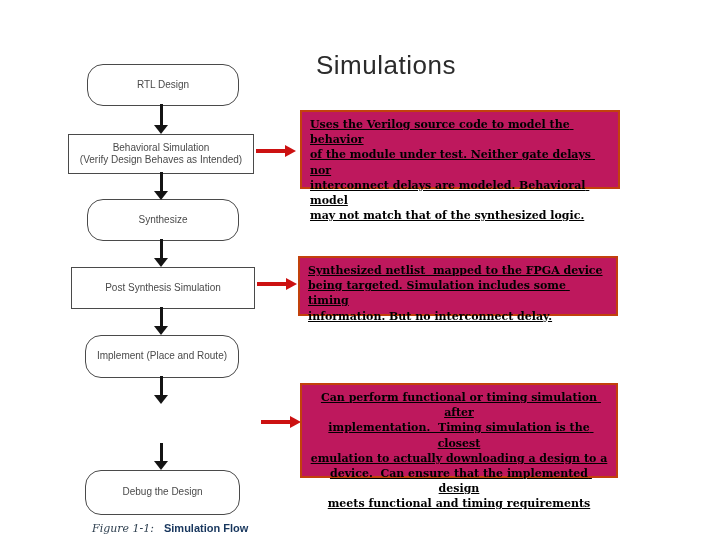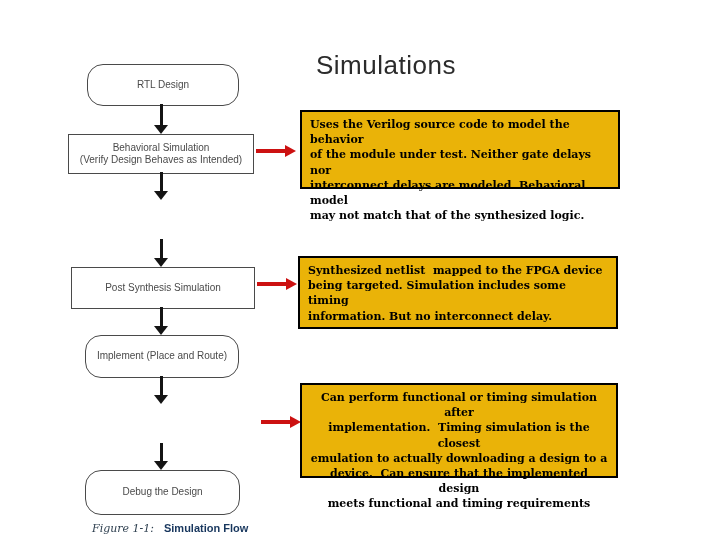--- a/index.html
+++ b/index.html
@@ -41,25 +41,25 @@
   .rarrow{position:absolute;width:40px;height:12px;}
   .rarrow .rstem{position:absolute;left:0;top:4px;width:29px;height:4px;background:#cc1111;}
   .rarrow .rhead{position:absolute;right:0;top:0;width:0;height:0;
     border-top:6px solid transparent;border-bottom:6px solid transparent;
     border-left:11px solid #cc1111;}
   .r0{left:256px;top:109px;}
   .r1{left:257px;top:242px;}
   .r2{left:261px;top:380px;}
 
   
-  .callout{position:absolute;border:2px solid #000000;background:#eab308;box-sizing:border-box;}
+  .callout{position:absolute;border:2px solid #c2410c;background:#be185d;box-sizing:border-box;text-decoration:underline;}
   .callout p{margin:0;padding:5px 8px;font-family:"DejaVu Serif","Liberation Serif",serif;
      font-weight:bold;font-size:11px;line-height:1.38;color:#000;white-space:pre-wrap;}
   .co0{left:300px;top:74px;width:320px;height:79px;}
-  .co1{left:298px;top:220px;width:320px;height:73px;}
+  .co1{left:298px;top:220px;width:320px;height:60px;}
   .co2{left:300px;top:347px;width:318px;height:95px;text-align:center;}
 
   
   .caption{position:absolute;left:92px;top:486px;font-size:11px;color:#17365d;white-space:nowrap;}
   .caption .cap-prefix{font-family:"DejaVu Serif","Liberation Serif",serif;font-style:italic;
      color:#2f4050;margin-right:10px;}
   .caption .cap-text{font-weight:bold;color:#17365d;}
 
   
   .footer-item{position:absolute;bottom:8px;font-size:11px;color:#9a9a9a;}
@@ -73,20 +73,23 @@
 <div class="slide">
 
   <h1 class="title">Simulations</h1>
 
   <div class="node rounded n0">
     <span class="node-label">RTL Design</span>
   </div>
   <div class="node n1">
     <span class="node-label">Behavioral Simulation
 (Verify Design Behaves as Intended)</span>
+  </div>
+  <div class="node rounded n2">
+    <span class="node-label">Synthesize</span>
   </div>
   <div class="node n3">
     <span class="node-label">Post Synthesis Simulation</span>
   </div>
   <div class="node rounded n4">
     <span class="node-label">Implement (Place and Route)</span>
   </div>
   <div class="node rounded n6">
     <span class="node-label">Debug the Design</span>
   </div>

